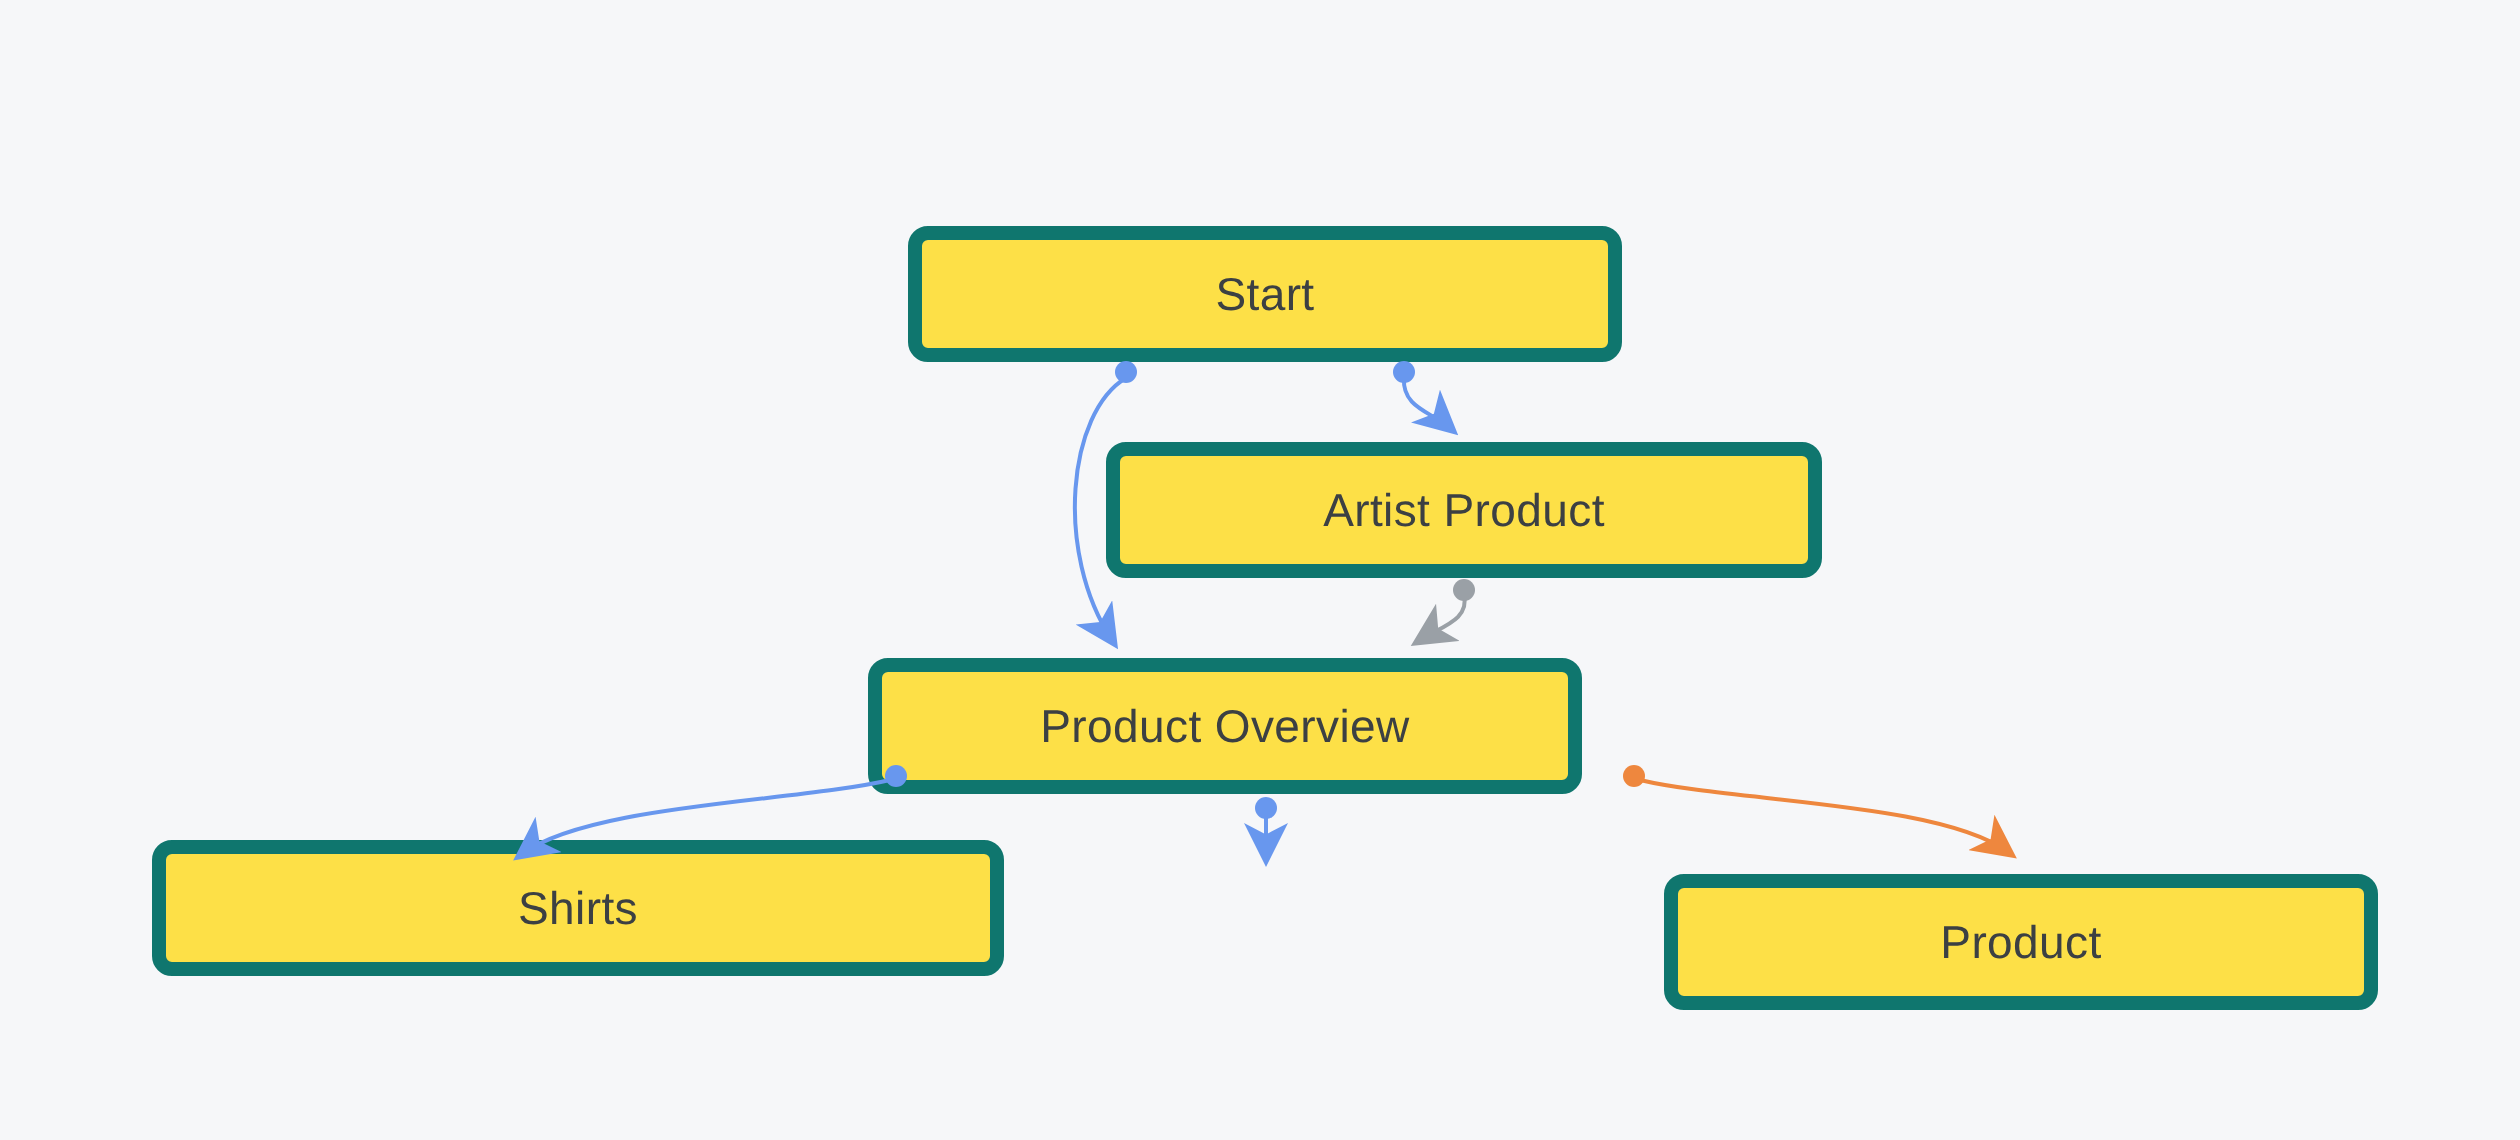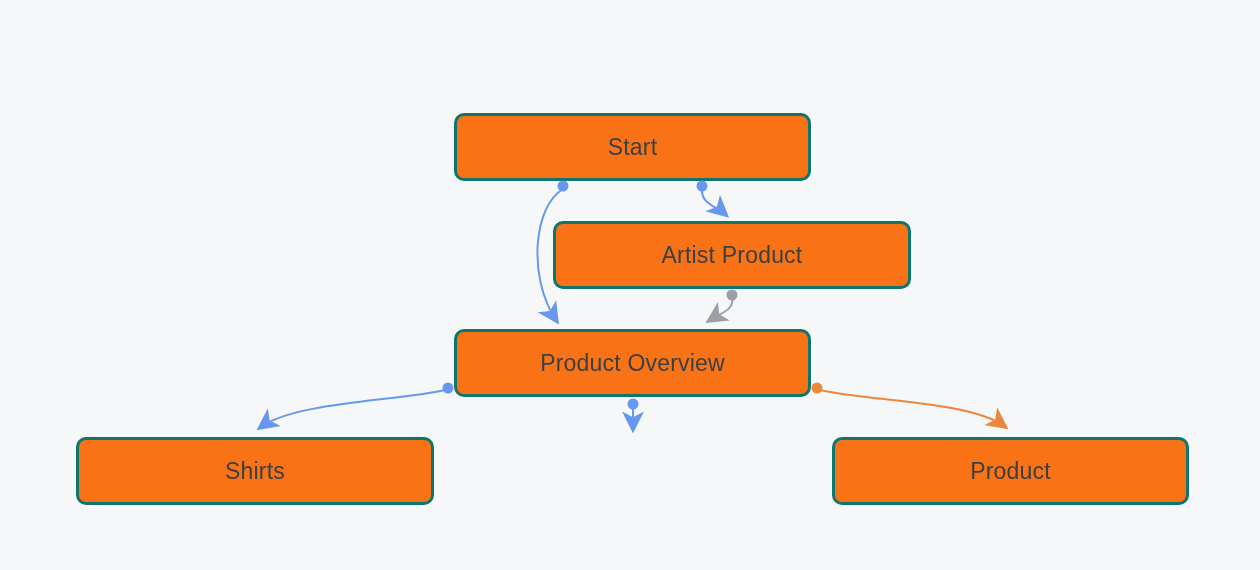--- a/index.html
+++ b/index.html
@@ -12,39 +12,39 @@
     width: 1260px;
     height: 570px;
     background: #f6f7f9;
     font-family: "Liberation Sans", sans-serif;
     overflow: hidden;
   }
   .node {
     position: absolute;
     width: 357px;
     height: 68px;
-    background: #f97316;
-    border: 3px solid #0f766e;
+    background: #fde047;
+    border: 7px solid #0f766e;
     border-radius: 10px;
     box-sizing: border-box;
     display: flex;
     align-items: center;
     justify-content: center;
     cursor: pointer;
   }
   .node-label {
     font-size: 23px;
     font-weight: 500;
     letter-spacing: 0.2px;
     color: #3c4043;
   }
   #node-start            { left: 454px; top: 113px; }
   #node-artist-overview  { left: 553px; top: 221px; width: 358px; }
-  #node-product-overview { left: 454px; top: 329px; }
-  #node-shirts           { left: 76px;  top: 437px; width: 358px; }
+  #node-product-overview { left: 434px; top: 329px; }
+  #node-shirts           { left: 76px;  top: 420px; width: 426px; }
   #node-music            { left: 454px; top: 437px; }
   #node-product          { left: 832px; top: 437px; }
   svg.edge-layer {
     position: absolute;
     left: 0; top: 0;
     width: 1260px;
     height: 570px;
     pointer-events: none;
   }
   svg.edge-layer path.edge {

